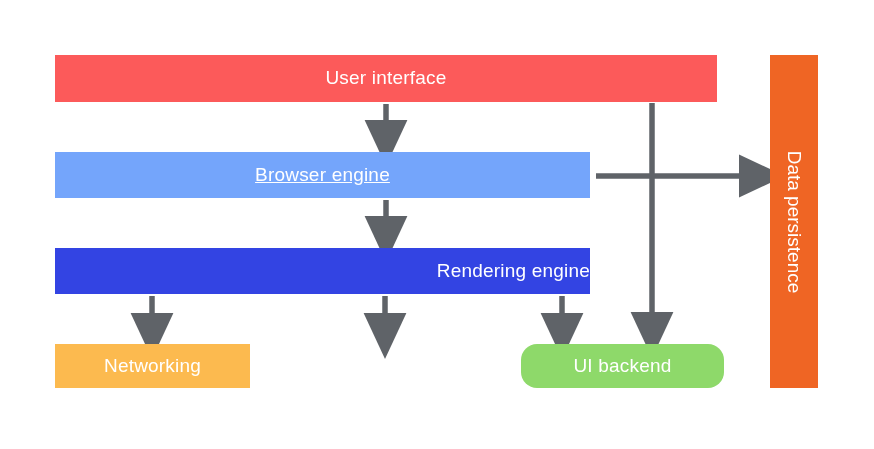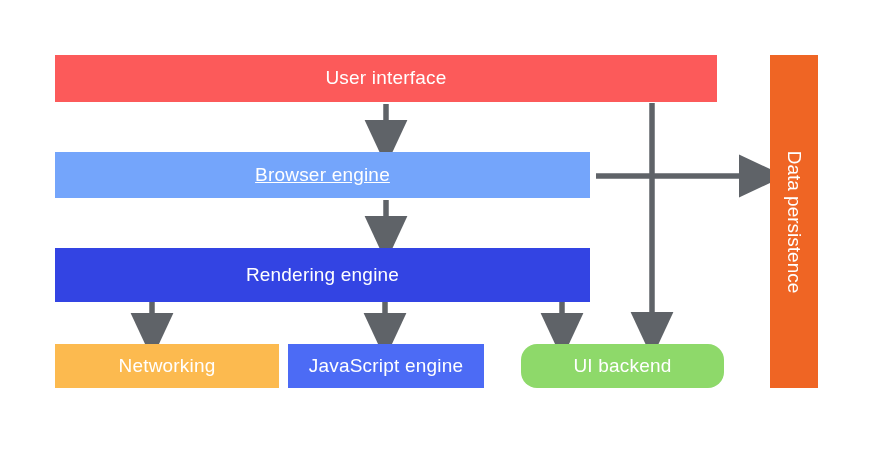--- a/index.html
+++ b/index.html
@@ -98,31 +98,28 @@
   </div>
 
   <div class="node" style="left:55px; top:55px; width:662px; height:47px; background:#fc5a5a;">
     <span>User interface</span>
   </div>
 
   <div class="node" style="left:55px; top:152px; width:535px; height:46px; background:#74a5fb;text-decoration:underline;">
     <span>Browser engine</span>
   </div>
 
-  <div class="node" style="left:55px; top:248px; width:535px; height:54px; background:#3344e3;">
+  <div class="node" style="left:55px; top:248px; width:535px; height:46px; background:#3344e3;justify-content:flex-end;">
     <span>Rendering engine</span>
   </div>
 
-  <div class="node" style="left:55px; top:344px; width:224px; height:44px; background:#fcba4f;">
+  <div class="node" style="left:55px; top:344px; width:195px; height:44px; background:#fcba4f;">
     <span>Networking</span>
   </div>
 
-  <div class="node" style="left:288px; top:344px; width:196px; height:44px; background:#4c6bf5;">
-    <span>JavaScript engine</span>
-  </div>
 
   <div class="node" style="left:521px; top:344px; width:203px; height:44px; background:#8ed96a;border-radius:16px;">
     <span>UI backend</span>
   </div>
 
   <div class="node-vertical" style="left:770px; top:55px; width:48px; height:333px; background:#ef6524;">
     <span class="vlabel">Data persistence</span>
   </div>
 
 </div>

